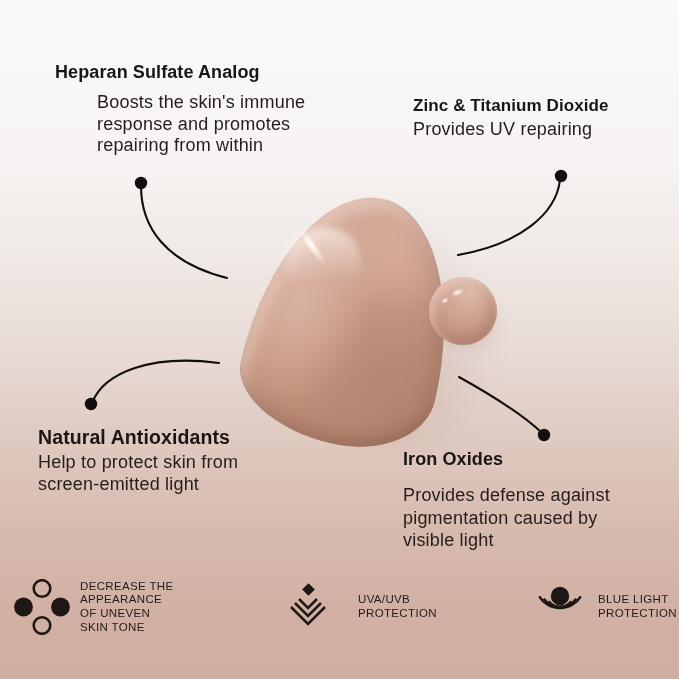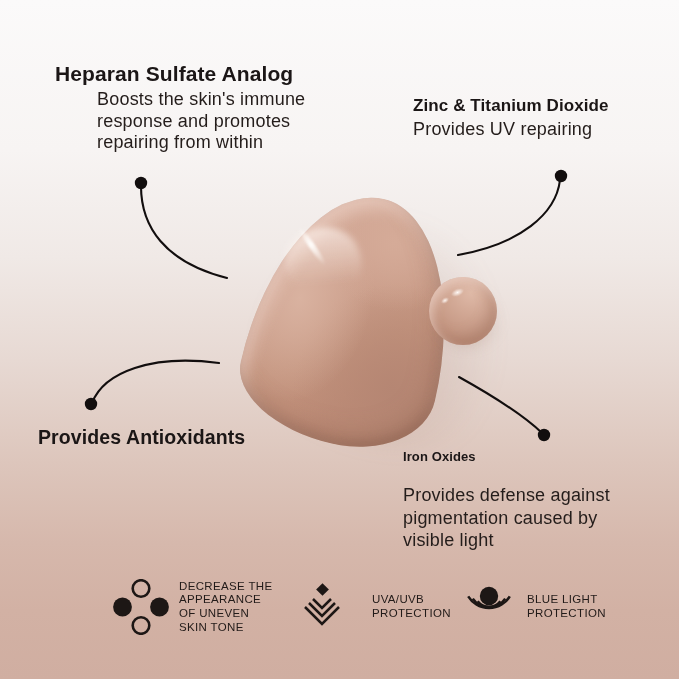--- a/index.html
+++ b/index.html
@@ -33,33 +33,33 @@
     color: #1b1616;
     letter-spacing: .1px;
     white-space: nowrap;
   }
   .callout .c-body {
     color: #241d1b;
     letter-spacing: .2px;
   }
 
   #callout-heparan       { left: 55px;  top: 62px;  }
-  #callout-heparan .c-title { font-size: 21px; margin-bottom: 3px; }
+  #callout-heparan .c-title { font-size: 18px; margin-bottom: 9px; }
   #callout-heparan .c-body  { font-size: 18px; line-height: 21.5px; width: 250px; margin-left: 42px; }
 
   #callout-zinc          { left: 413px; top: 96px;  }
   #callout-zinc .c-title { font-size: 17px; margin-bottom: 3px; }
   #callout-zinc .c-body  { font-size: 18px; line-height: 21.5px; width: 240px; }
 
   #callout-antioxidants  { left: 38px;  top: 426px; }
   #callout-antioxidants .c-title { font-size: 19.5px; margin-bottom: 3px; }
   #callout-antioxidants .c-body  { font-size: 18px; line-height: 21.5px; width: 250px; }
 
   #callout-iron          { left: 403px; top: 449px; }
-  #callout-iron .c-title { font-size: 13px; margin-bottom: 20px; }
+  #callout-iron .c-title { font-size: 18px; margin-bottom: 14px; }
   #callout-iron .c-body  { font-size: 18px; line-height: 22.5px; width: 240px; }
 
   
   #connectors {
     position: absolute;
     left: 0; top: 0;
     width: 679px; height: 679px;
     pointer-events: none;
   }
 
@@ -158,22 +158,22 @@
     filter: blur(.7px);
   }
 
   
   #benefit-strip {
     position: absolute;
     left: 0; top: 563px;
     width: 672px; height: 88px;
     display: flex;
     align-items: center;
-    justify-content: center;
-    padding-left: 40px;
+    justify-content: space-between;
+    padding-left: 12px;
     box-sizing: border-box;
   }
   .benefit {
     display: flex;
     align-items: center;
     gap: 8px;
   }
   .benefit + .benefit { margin-left: 17px; }
   .benefit-icon {
     width: 60px; height: 58px;
@@ -229,21 +229,22 @@
     <div class="c-title">Heparan Sulfate Analog</div>
     <div class="c-body">Boosts the skin's immune response and promotes repairing from within</div>
   </div>
 
   <div class="callout" id="callout-zinc">
     <div class="c-title">Zinc &amp; Titanium Dioxide</div>
     <div class="c-body">Provides UV repairing</div>
   </div>
 
   <div class="callout" id="callout-antioxidants">
-    <div class="c-title">Provides Antioxidants</div>
+    <div class="c-title">Natural Antioxidants</div>
+    <div class="c-body">Help to protect skin from screen-emitted light</div>
   </div>
 
   <div class="callout" id="callout-iron">
     <div class="c-title">Iron Oxides</div>
     <div class="c-body">Provides defense against pigmentation caused by visible light</div>
   </div>
 
   <div id="benefit-strip">
 
     <div class="benefit" id="benefit-0">

